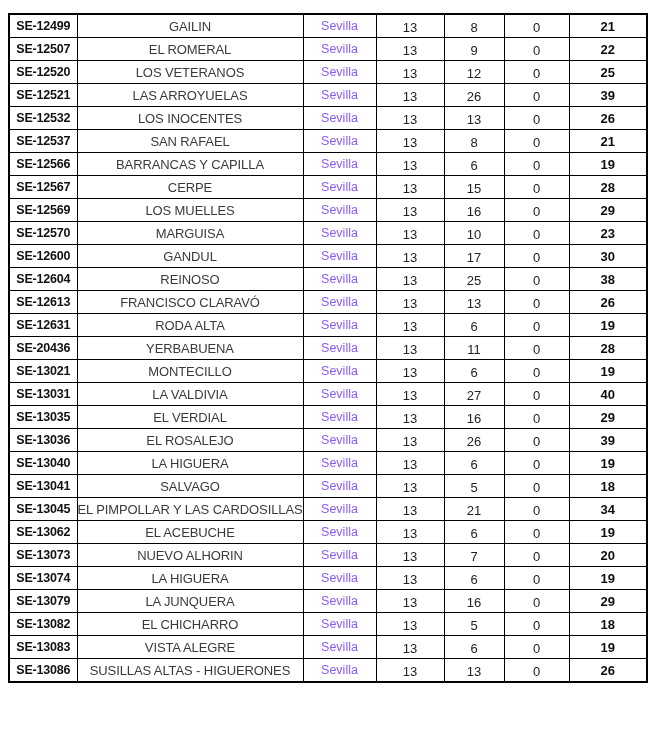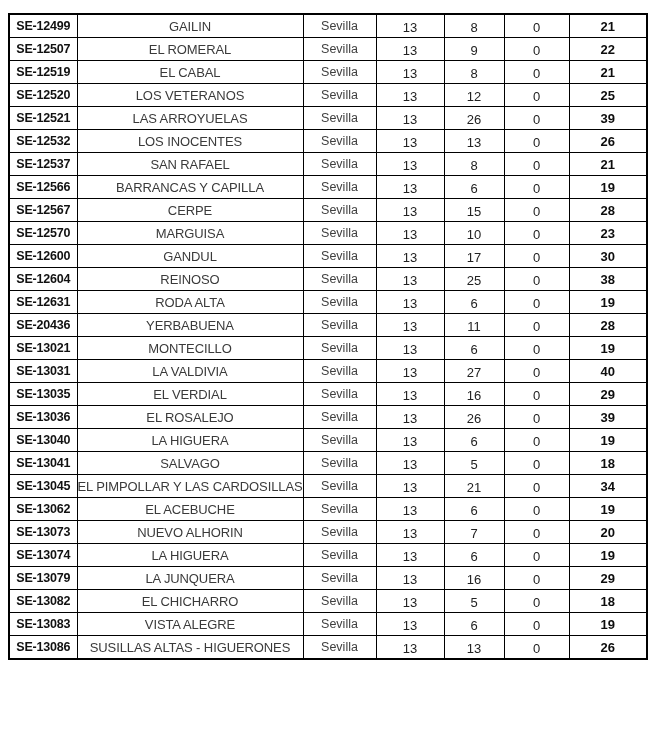--- a/index.html
+++ b/index.html
@@ -47,21 +47,21 @@
     color: #111111;
     letter-spacing: -0.2px;
   }
   td.name {
     font-size: 13px;
     color: #3a3a3a;
     letter-spacing: -0.1px;
   }
   td.prov {
     font-size: 12.5px;
-    color: #404040;
+    color: #8b5cf6;
   }
   td.num {
     font-size: 13px;
     color: #222222;
     height: 19px;
     padding-top: 3px;
   }
   td.total {
     font-weight: bold;
     font-size: 13px;
@@ -95,29 +95,20 @@
         <tr>
     <td class="code">SE-12507</td>
     <td class="name">EL ROMERAL</td>
     <td class="prov">Sevilla</td>
     <td class="num">13</td>
     <td class="num">9</td>
     <td class="num">0</td>
     <td class="total">22</td>
   </tr>
         <tr>
-    <td class="code">SE-12519</td>
-    <td class="name">EL CABAL</td>
-    <td class="prov">Sevilla</td>
-    <td class="num">13</td>
-    <td class="num">8</td>
-    <td class="num">0</td>
-    <td class="total">21</td>
-  </tr>
-        <tr>
     <td class="code">SE-12520</td>
     <td class="name">LOS VETERANOS</td>
     <td class="prov">Sevilla</td>
     <td class="num">13</td>
     <td class="num">12</td>
     <td class="num">0</td>
     <td class="total">25</td>
   </tr>
         <tr>
     <td class="code">SE-12521</td>
@@ -158,20 +149,29 @@
         <tr>
     <td class="code">SE-12567</td>
     <td class="name">CERPE</td>
     <td class="prov">Sevilla</td>
     <td class="num">13</td>
     <td class="num">15</td>
     <td class="num">0</td>
     <td class="total">28</td>
   </tr>
         <tr>
+    <td class="code">SE-12569</td>
+    <td class="name">LOS MUELLES</td>
+    <td class="prov">Sevilla</td>
+    <td class="num">13</td>
+    <td class="num">16</td>
+    <td class="num">0</td>
+    <td class="total">29</td>
+  </tr>
+        <tr>
     <td class="code">SE-12570</td>
     <td class="name">MARGUISA</td>
     <td class="prov">Sevilla</td>
     <td class="num">13</td>
     <td class="num">10</td>
     <td class="num">0</td>
     <td class="total">23</td>
   </tr>
         <tr>
     <td class="code">SE-12600</td>
@@ -183,20 +183,29 @@
     <td class="total">30</td>
   </tr>
         <tr>
     <td class="code">SE-12604</td>
     <td class="name">REINOSO</td>
     <td class="prov">Sevilla</td>
     <td class="num">13</td>
     <td class="num">25</td>
     <td class="num">0</td>
     <td class="total">38</td>
+  </tr>
+        <tr>
+    <td class="code">SE-12613</td>
+    <td class="name">FRANCISCO CLARAVÓ</td>
+    <td class="prov">Sevilla</td>
+    <td class="num">13</td>
+    <td class="num">13</td>
+    <td class="num">0</td>
+    <td class="total">26</td>
   </tr>
         <tr>
     <td class="code">SE-12631</td>
     <td class="name">RODA ALTA</td>
     <td class="prov">Sevilla</td>
     <td class="num">13</td>
     <td class="num">6</td>
     <td class="num">0</td>
     <td class="total">19</td>
   </tr>

